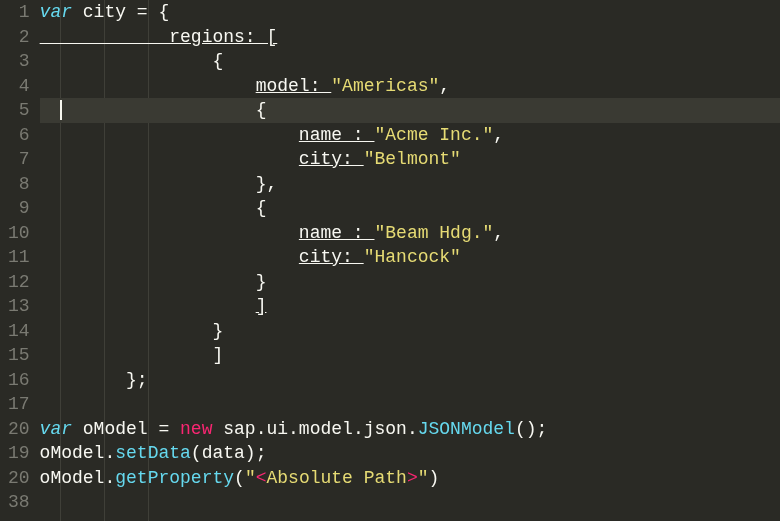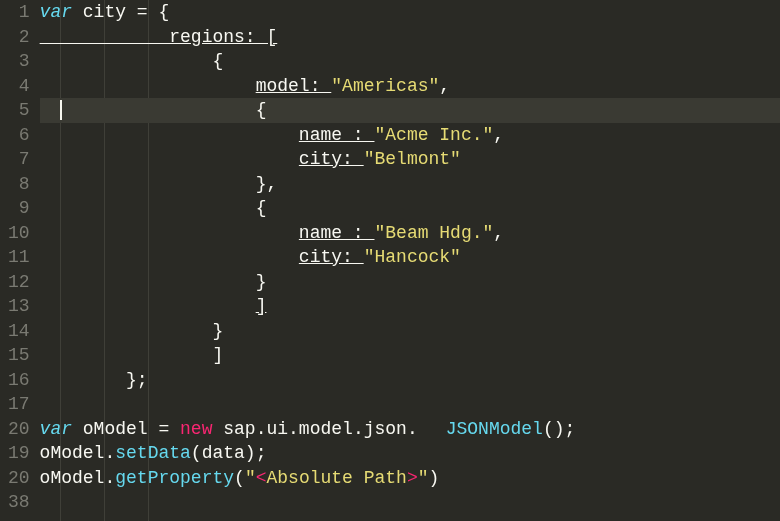--- a/index.html
+++ b/index.html
@@ -48,21 +48,21 @@
     }
     .indent-guide {
       position: absolute;
       top: 0;
       bottom: 0;
       width: 1px;
       background: #3f3f38;
     }
     .kw2 { color: #66d9ef; font-style: italic; }
     .var { color: #f8f8f2; }
-    .ident { color: #66d9ef; margin-left: 28px; }
+    .ident { color: #66d9ef; }
     .punct { color: #f8f8f2; }
     .prop { color: #f8f8f2; text-decoration: underline; }
     .str { color: #e6db74; }
     .new { color: #f92672; }
     .method { color: #66d9ef; text-align: center; }
     .underline { text-decoration: underline; }
     .cursor {
       display: inline-block;
       width: 2px;
       height: 20px;

